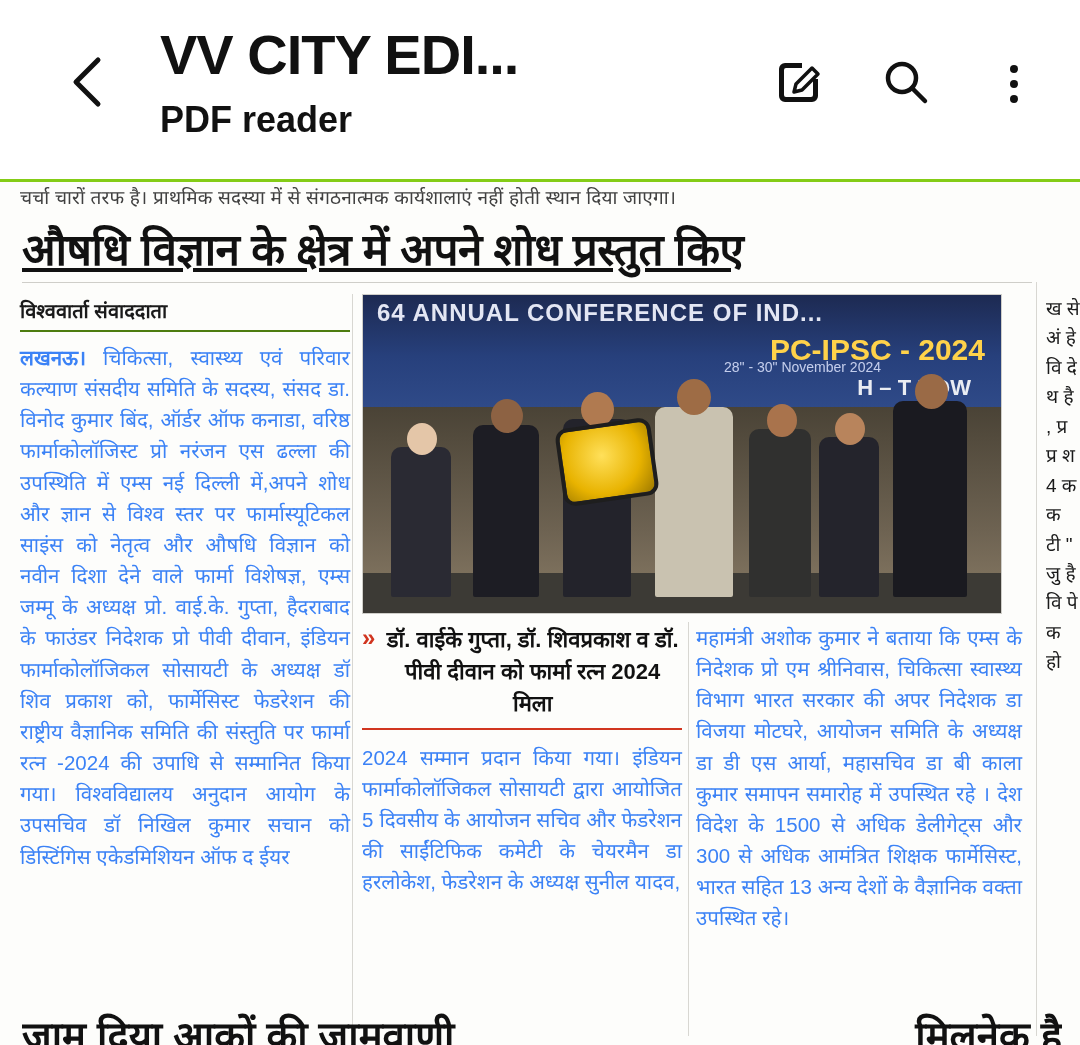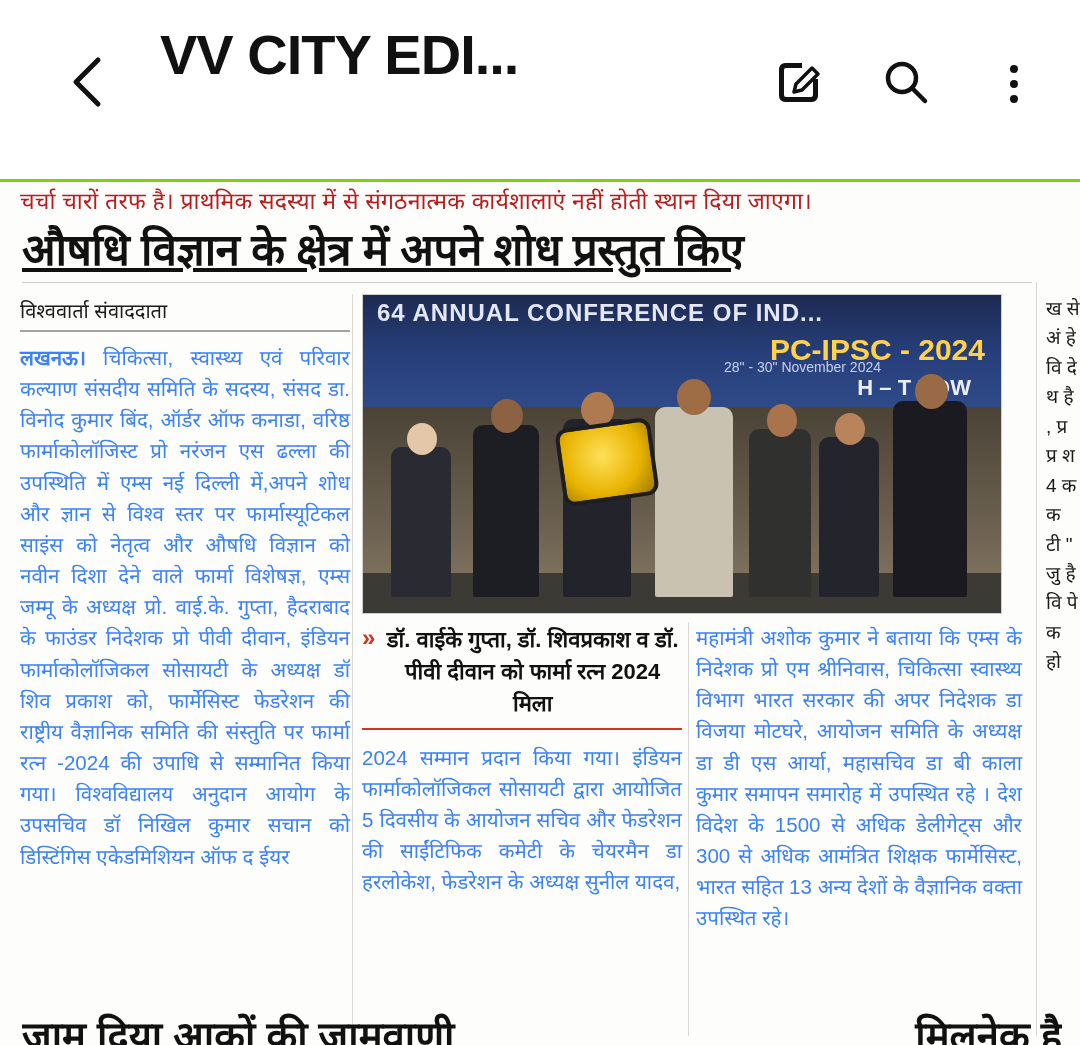--- a/index.html
+++ b/index.html
@@ -103,22 +103,22 @@
     padding: 0;
   }
 
   
   .cutline {
     position: absolute;
     top: 2px;
     left: 20px;
     width: 1020px;
     height: 26px;
-    font-size: 23px;
-    color: #b91c1c;
+    font-size: 19px;
+    color: #404040;
     white-space: nowrap;
     overflow: hidden;
     letter-spacing: 0.2px;
   }
 
   .headline {
     position: absolute;
     top: 36px;
     left: 22px;
     width: 1000px;
@@ -144,24 +144,24 @@
 
   
   .col-left {
     position: absolute;
     left: 20px;
     top: 115px;
     width: 330px;
   }
   .byline {
     font-size: 20px;
-    font-weight: normal;
+    font-weight: bold;
     color: #1a1a1a;
     padding-bottom: 6px;
-    border-bottom: 2px solid #a3a3a3;
+    border-bottom: 2px solid #4d7c0f;
     margin-bottom: 10px;
   }
   .body-text {
     font-size: 20.5px;
     line-height: 1.52;
     color: #3b82f6;
     text-align: justify;
     text-justify: inter-word;
   }
   .body-text b { font-weight: bold; }
@@ -330,20 +330,21 @@
   <div class="back-btn">
     <span>
       <svg width="40" height="56" viewBox="0 0 40 56">
         <polyline points="30,6 8,28 30,50" fill="none" stroke="#111" stroke-width="5" stroke-linecap="round" stroke-linejoin="round"></polyline>
       </svg>
     </span>
   </div>
 
   <div class="title-block">
     <div class="doc-title">VV CITY EDI...</div>
+    <div class="app-subtitle">PDF reader</div>
   </div>
 
   <div class="appbar-actions">
 
     <div class="action-icon">
       <span>
         <svg width="50" height="50" viewBox="0 0 50 50">
           <path d="M6 12 a6 6 0 0 1 6 -6 h17 v5 h-16 a2 2 0 0 0 -2 2 v25 a2 2 0 0 0 2 2 h25 a2 2 0 0 0 2 -2 v-16 h5 v17 a6 6 0 0 1 -6 6 h-27 a6 6 0 0 1 -6 -6 z" fill="#111"></path>
           <path d="M23 27 l16 -16 l6 6 l-16 16 l-8 2 z" fill="none" stroke="#111" stroke-width="3.5" stroke-linejoin="round"></path>
         </svg>

